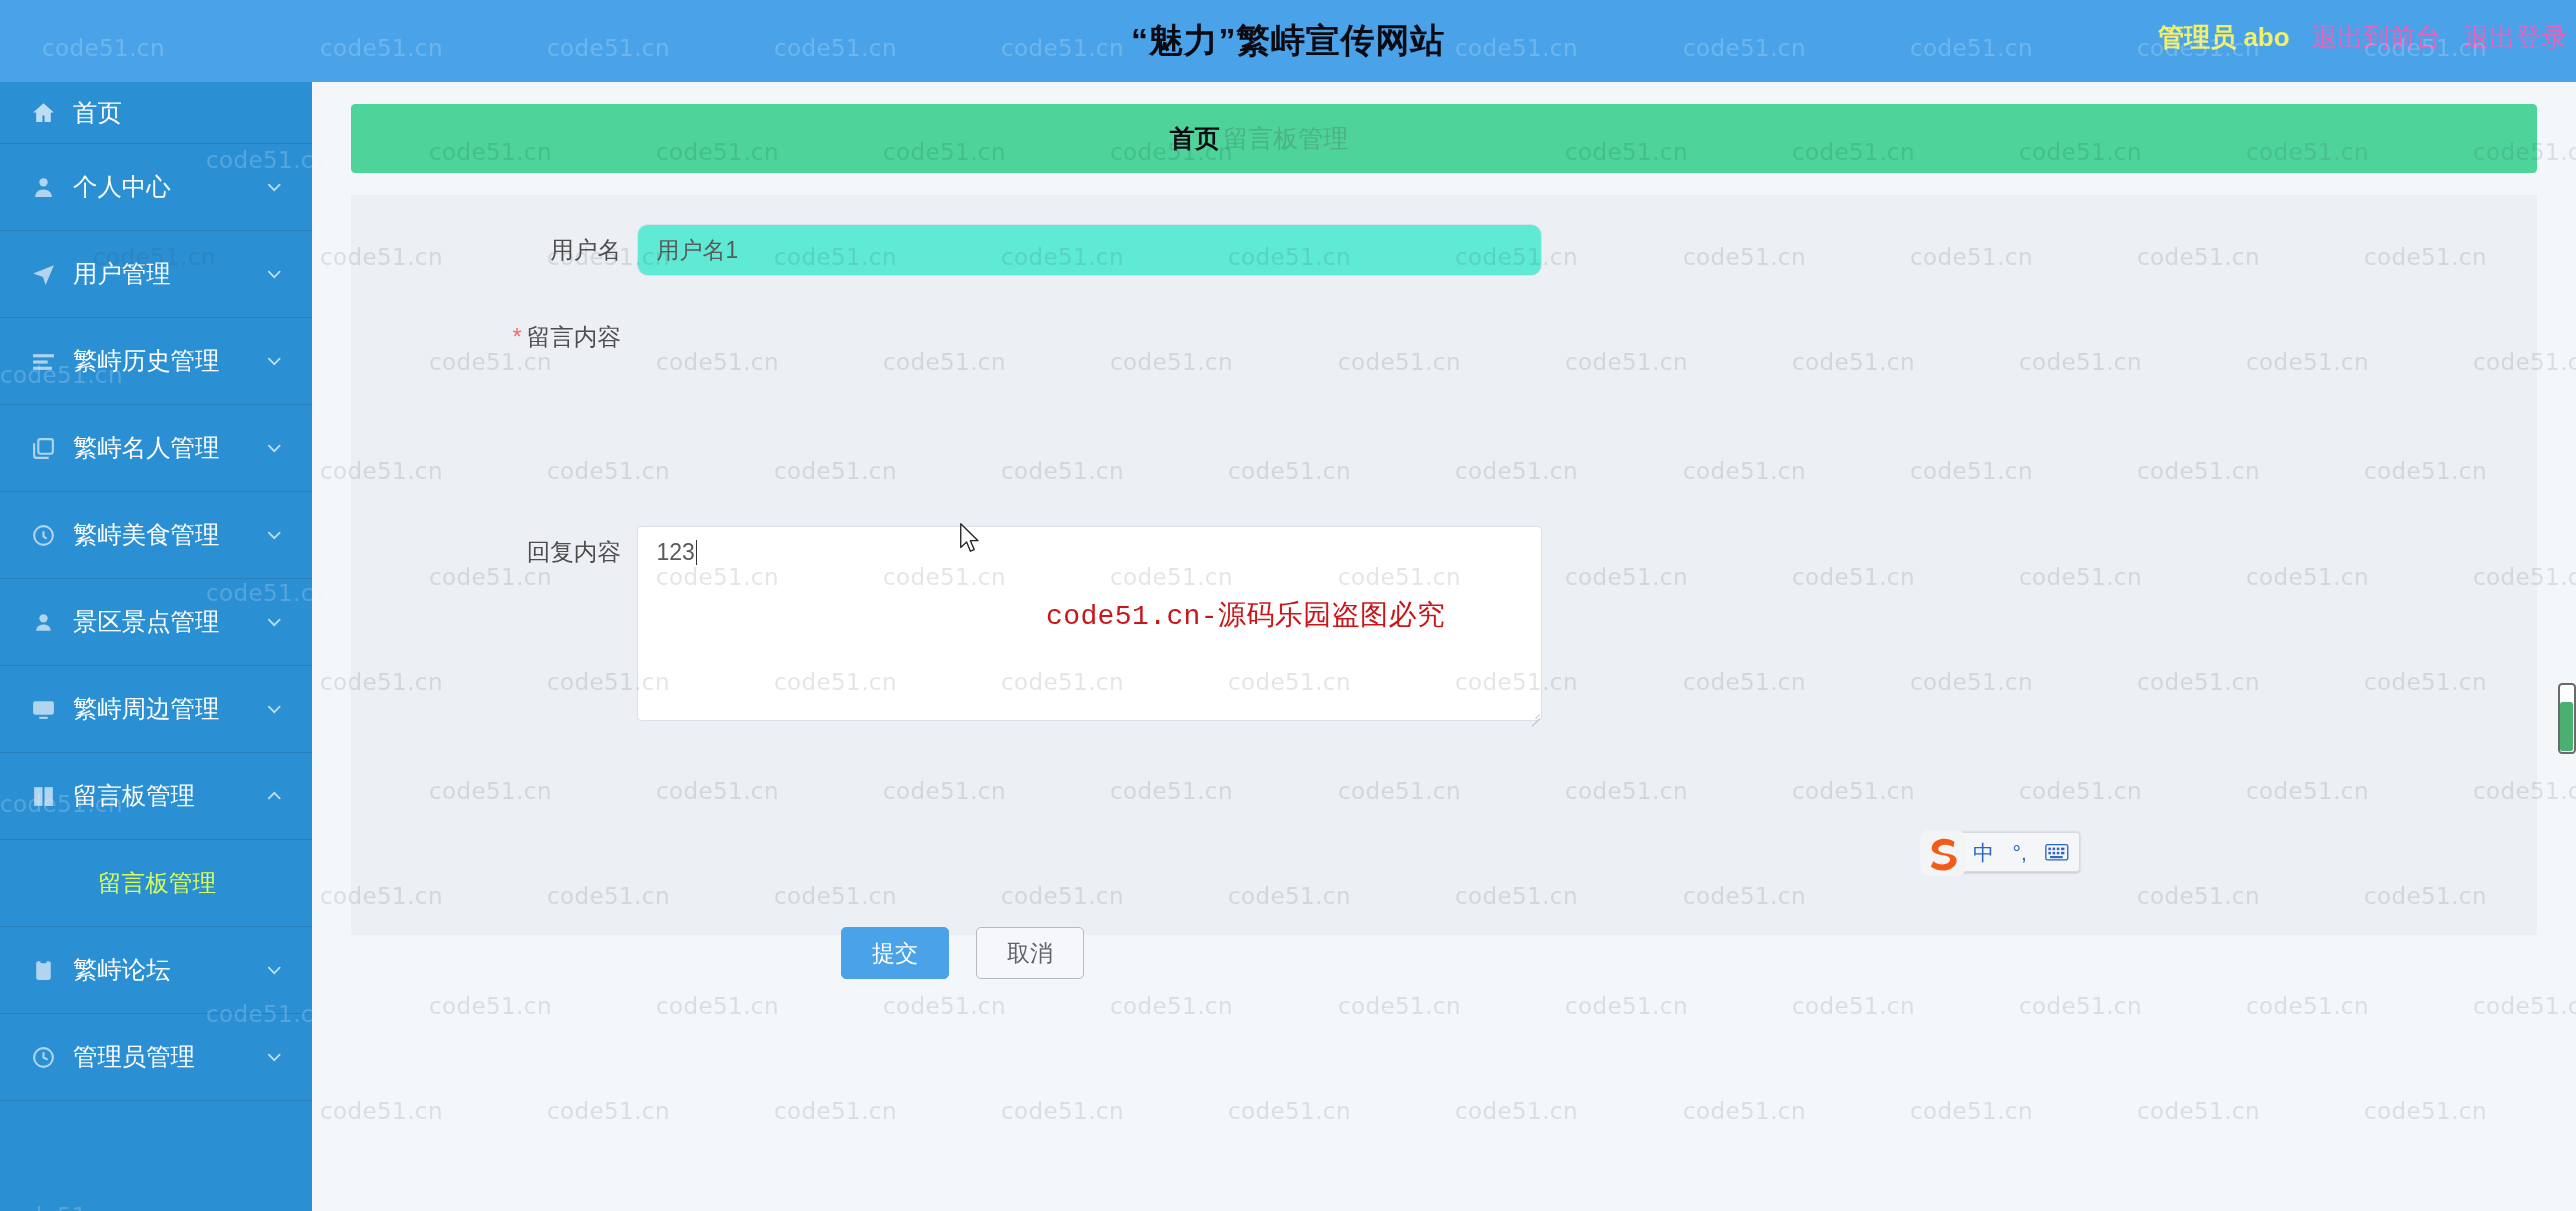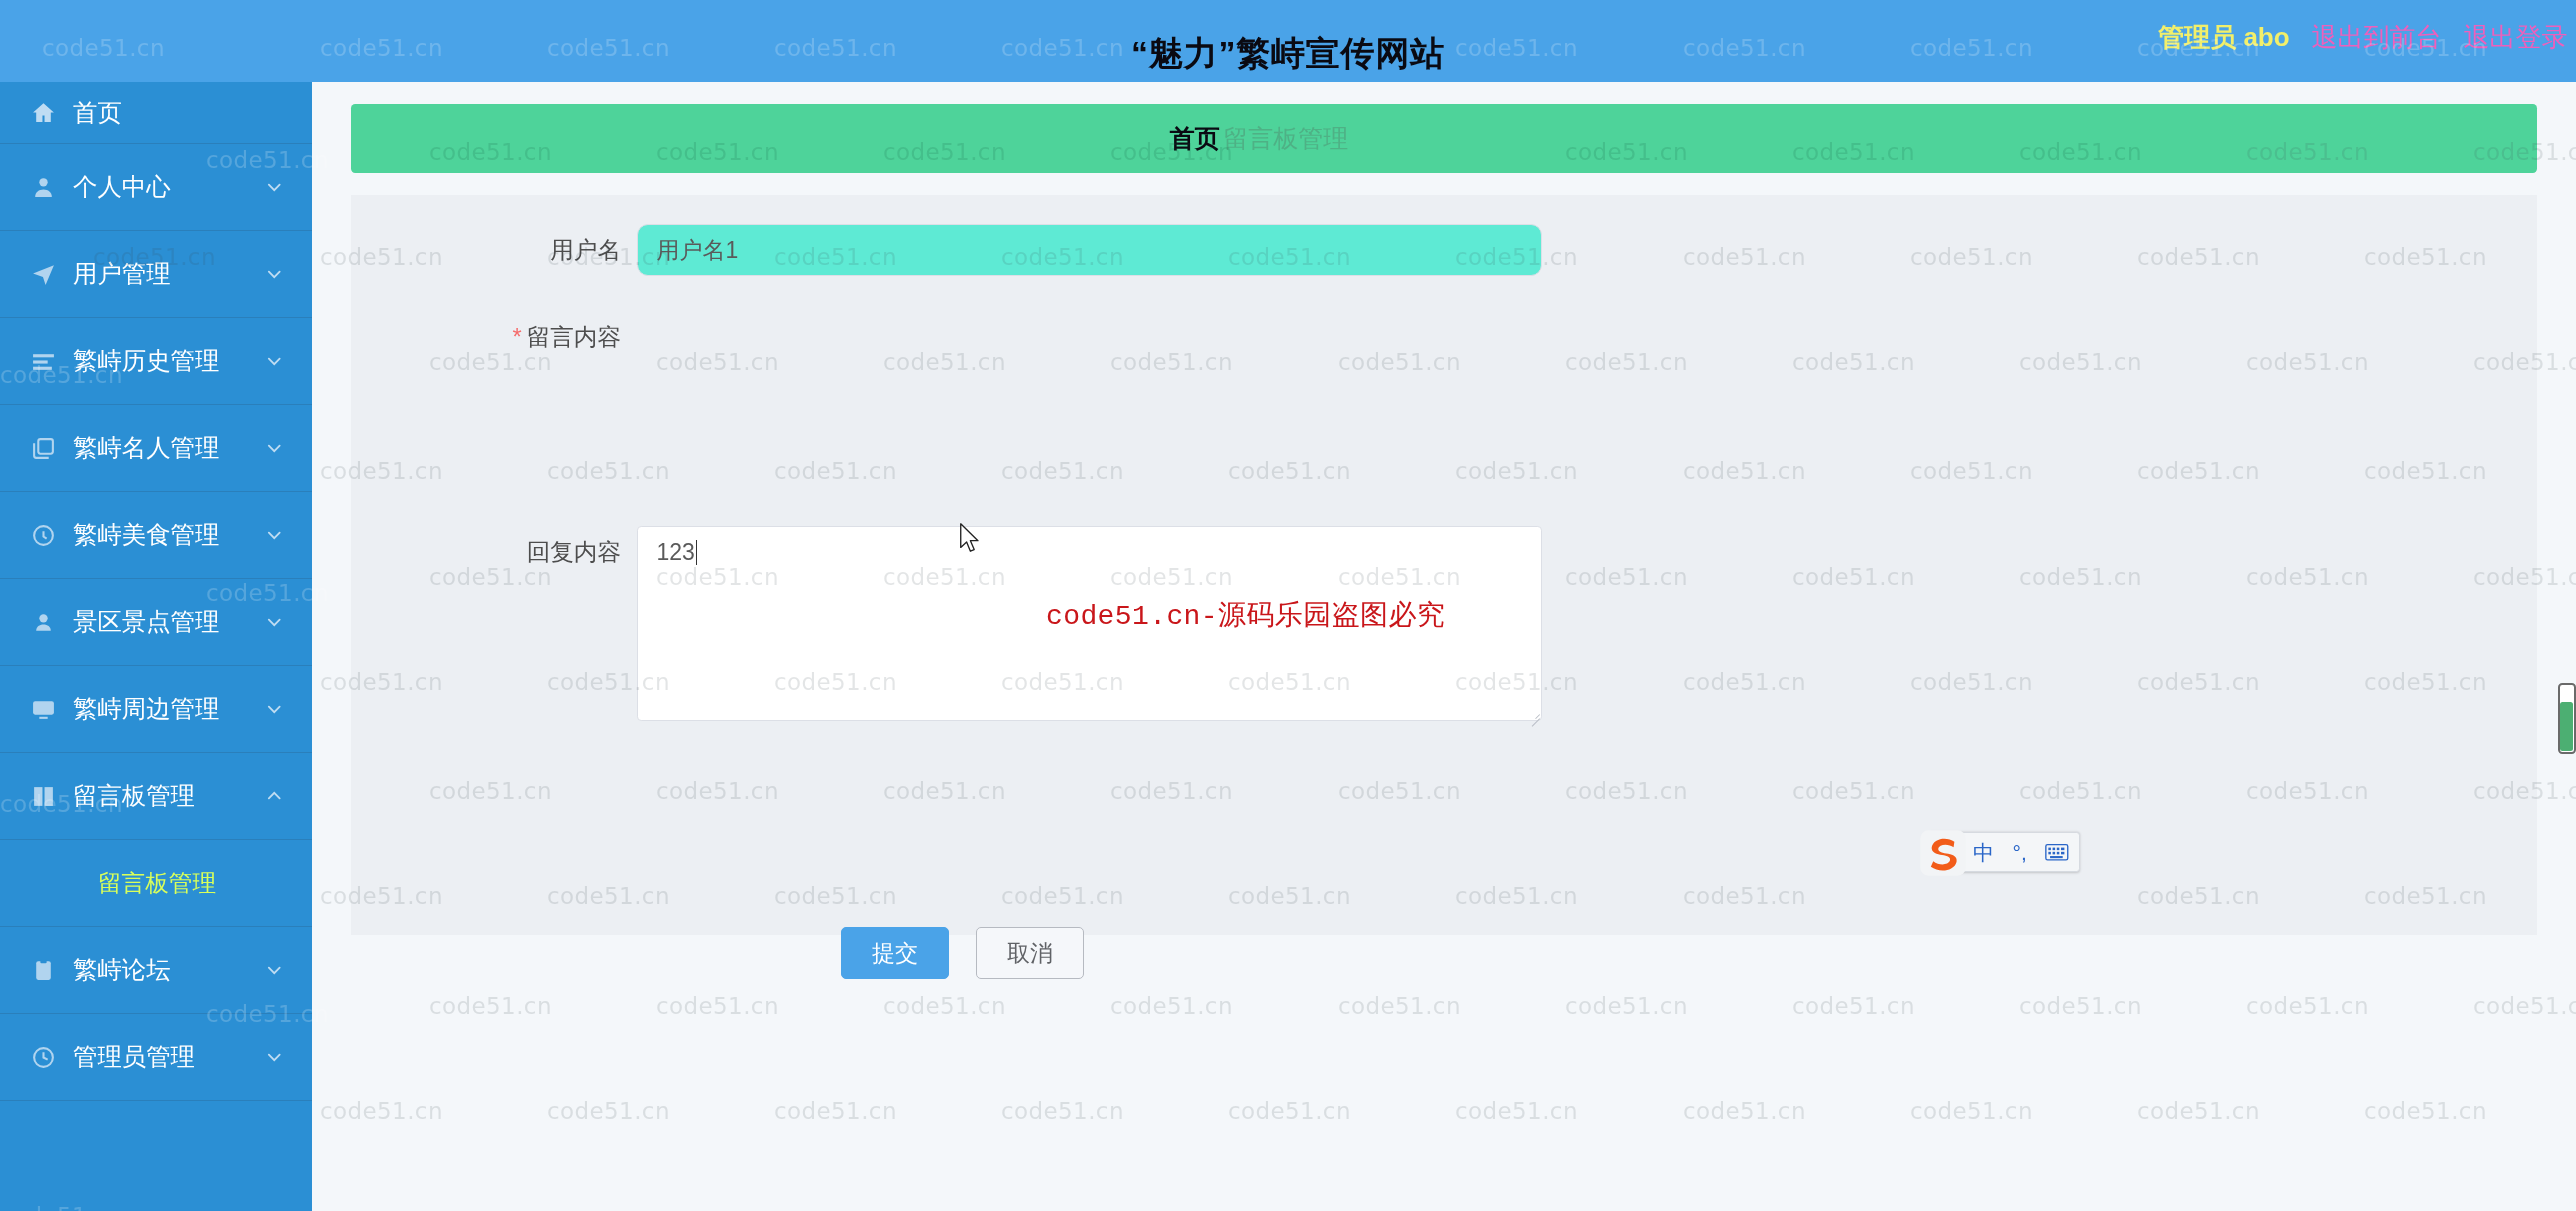--- a/index.html
+++ b/index.html
@@ -31,21 +31,21 @@
 
   
   .header {
     position: absolute; top: 0; left: 0;
     width: 2576px; height: 82px;
     background: #4aa3e8;
     z-index: 30;
   }
   .header-title {
     position: absolute;
-    left: 0; right: 0; top: 31px;
+    left: 0; right: 0; top: 18px;
     text-align: center;
     font-size: 34px;
     font-weight: bold;
     color: #0a0a12;
     letter-spacing: 0.8px;
     z-index: 3;
   }
   .header-right {
     position: absolute;
     right: 8.4px; top: 20px;

